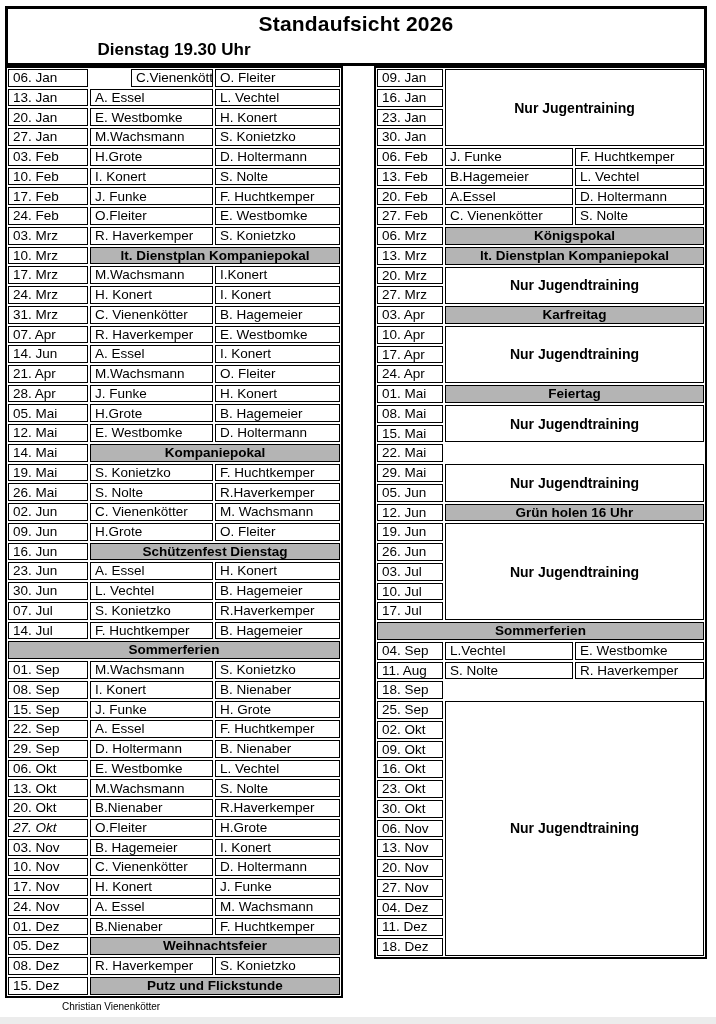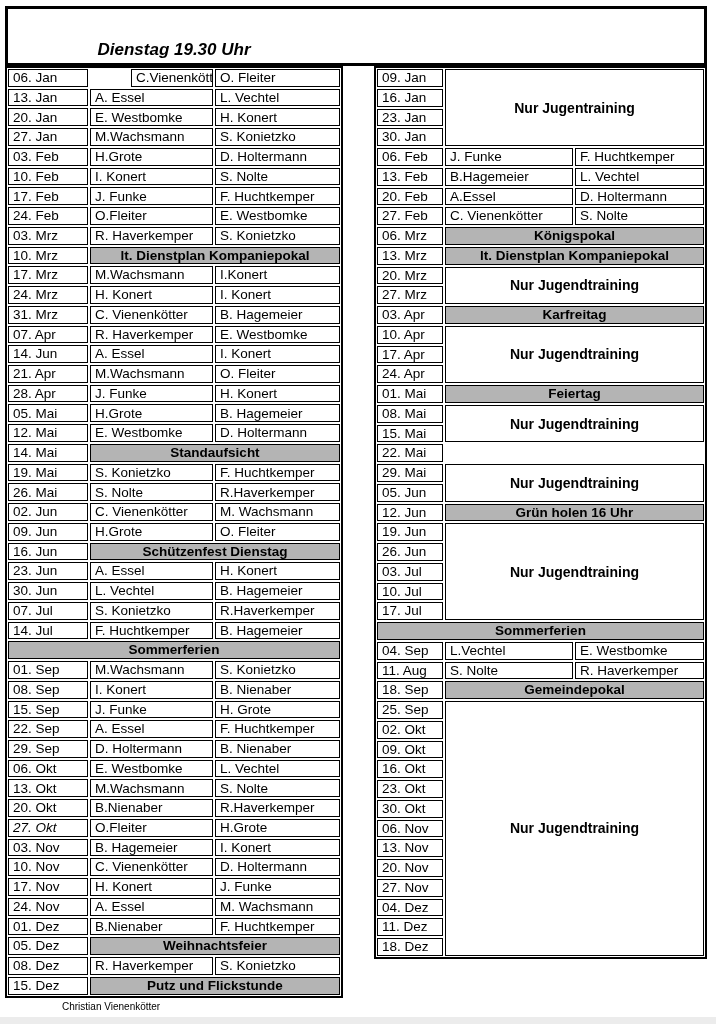--- a/index.html
+++ b/index.html
@@ -3,21 +3,21 @@
 <meta charset="utf-8">
 <style>
   html,body{margin:0;padding:0;}
   body{background:#ffffff;font-family:"Liberation Sans",sans-serif;color:#000;}
   .page{position:relative;width:716px;height:1024px;background:#fff;overflow:hidden;}
 
   .header-box{position:absolute;left:5px;top:6px;width:702px;height:60px;
     border:3px solid #000;box-sizing:border-box;background:#fff;}
   .doc-title{position:absolute;left:0;right:0;top:3px;text-align:center;
     font-size:21px;font-weight:bold;letter-spacing:.2px;}
-  .day-header{position:absolute;top:31px;text-align:center;font-size:17px;font-weight:bold;font-style:italic;}
+  .day-header{position:absolute;top:31px;text-align:center;font-size:17px;font-weight:bold;}
   .day-header.left{left:0;width:332px;}
   .day-header.right{left:366px;width:333px;}
 
   .sched{position:absolute;display:grid;gap:2px;border:2px solid #000;padding:1px;
     box-sizing:border-box;background:#fff;}
   .sched.left{left:5px;top:66px;width:338px;height:932px;
     grid-template-columns:80px 123px 125px;grid-template-rows:repeat(47,17.74px);}
   .sched.right{left:374px;top:66px;width:333px;height:893px;
     grid-template-columns:66px 128px 129px;grid-template-rows:repeat(45,17.75px);}
 
@@ -29,20 +29,21 @@
 
   .footer-note{position:absolute;left:62px;top:1001px;font-size:10px;}
   .bottom-strip{position:absolute;left:0;top:1017px;width:716px;height:7px;background:#ececec;}
 </style>
 </head>
 <body>
 
 <div class="page">
 
   <div class="header-box">
+    <div class="doc-title">Standaufsicht 2026</div>
     <div class="day-header left">Dienstag 19.30 Uhr</div>
   </div>
 
   <div class="sched left" id="table-left">
       <div class="cell date" style="grid-area: 1 / 1;">06. Jan</div>
       <div class="cell name" style="grid-area: 1 / 2; margin-left: 41px;">C.Vienenkötter</div>
       <div class="cell name" style="grid-area: 1 / 3;">O. Fleiter</div>
       <div class="cell date" style="grid-area: 2 / 1;">13. Jan</div>
       <div class="cell name" style="grid-area: 2 / 2;">A. Essel</div>
       <div class="cell name" style="grid-area: 2 / 3;">L. Vechtel</div>
@@ -90,21 +91,21 @@
       <div class="cell date" style="grid-area: 17 / 1;">28. Apr</div>
       <div class="cell name" style="grid-area: 17 / 2;">J. Funke</div>
       <div class="cell name" style="grid-area: 17 / 3;">H. Konert</div>
       <div class="cell date" style="grid-area: 18 / 1;">05. Mai</div>
       <div class="cell name" style="grid-area: 18 / 2;">H.Grote</div>
       <div class="cell name" style="grid-area: 18 / 3;">B. Hagemeier</div>
       <div class="cell date" style="grid-area: 19 / 1;">12. Mai</div>
       <div class="cell name" style="grid-area: 19 / 2;">E. Westbomke</div>
       <div class="cell name" style="grid-area: 19 / 3;">D. Holtermann</div>
       <div class="cell date" style="grid-area: 20 / 1;">14. Mai</div>
-      <div class="cell banner" style="grid-area: 20 / 2 / auto / span 2;">Standaufsicht</div>
+      <div class="cell banner" style="grid-area: 20 / 2 / auto / span 2;">Kompaniepokal</div>
       <div class="cell date" style="grid-area: 21 / 1;">19. Mai</div>
       <div class="cell name" style="grid-area: 21 / 2;">S. Konietzko</div>
       <div class="cell name" style="grid-area: 21 / 3;">F. Huchtkemper</div>
       <div class="cell date" style="grid-area: 22 / 1;">26. Mai</div>
       <div class="cell name" style="grid-area: 22 / 2;">S. Nolte</div>
       <div class="cell name" style="grid-area: 22 / 3;">R.Haverkemper</div>
       <div class="cell date" style="grid-area: 23 / 1;">02. Jun</div>
       <div class="cell name" style="grid-area: 23 / 2;">C. Vienenkötter</div>
       <div class="cell name" style="grid-area: 23 / 3;">M. Wachsmann</div>
       <div class="cell date" style="grid-area: 24 / 1;">09. Jun</div>
@@ -224,21 +225,20 @@
       <div class="cell date" style="grid-area: 27 / 1;">10. Jul</div>
       <div class="cell date" style="grid-area: 28 / 1;">17. Jul</div>
       <div class="cell banner" style="grid-area: 29 / 1 / auto / span 3;">Sommerferien</div>
       <div class="cell date" style="grid-area: 30 / 1;">04. Sep</div>
       <div class="cell name" style="grid-area: 30 / 2;">L.Vechtel</div>
       <div class="cell name" style="grid-area: 30 / 3;">E. Westbomke</div>
       <div class="cell date" style="grid-area: 31 / 1;">11. Aug</div>
       <div class="cell name" style="grid-area: 31 / 2;">S. Nolte</div>
       <div class="cell name" style="grid-area: 31 / 3;">R. Haverkemper</div>
       <div class="cell date" style="grid-area: 32 / 1;">18. Sep</div>
-      <div class="cell banner" style="grid-area: 32 / 2 / auto / span 2;">Gemeindepokal</div>
       <div class="cell date" style="grid-area: 33 / 1;">25. Sep</div>
       <div class="cell merged" style="grid-area: 33 / 2 / span 13 / span 2;">Nur Jugendtraining</div>
       <div class="cell date" style="grid-area: 34 / 1;">02. Okt</div>
       <div class="cell date" style="grid-area: 35 / 1;">09. Okt</div>
       <div class="cell date" style="grid-area: 36 / 1;">16. Okt</div>
       <div class="cell date" style="grid-area: 37 / 1;">23. Okt</div>
       <div class="cell date" style="grid-area: 38 / 1;">30. Okt</div>
       <div class="cell date" style="grid-area: 39 / 1;">06. Nov</div>
       <div class="cell date" style="grid-area: 40 / 1;">13. Nov</div>
       <div class="cell date" style="grid-area: 41 / 1;">20. Nov</div>

